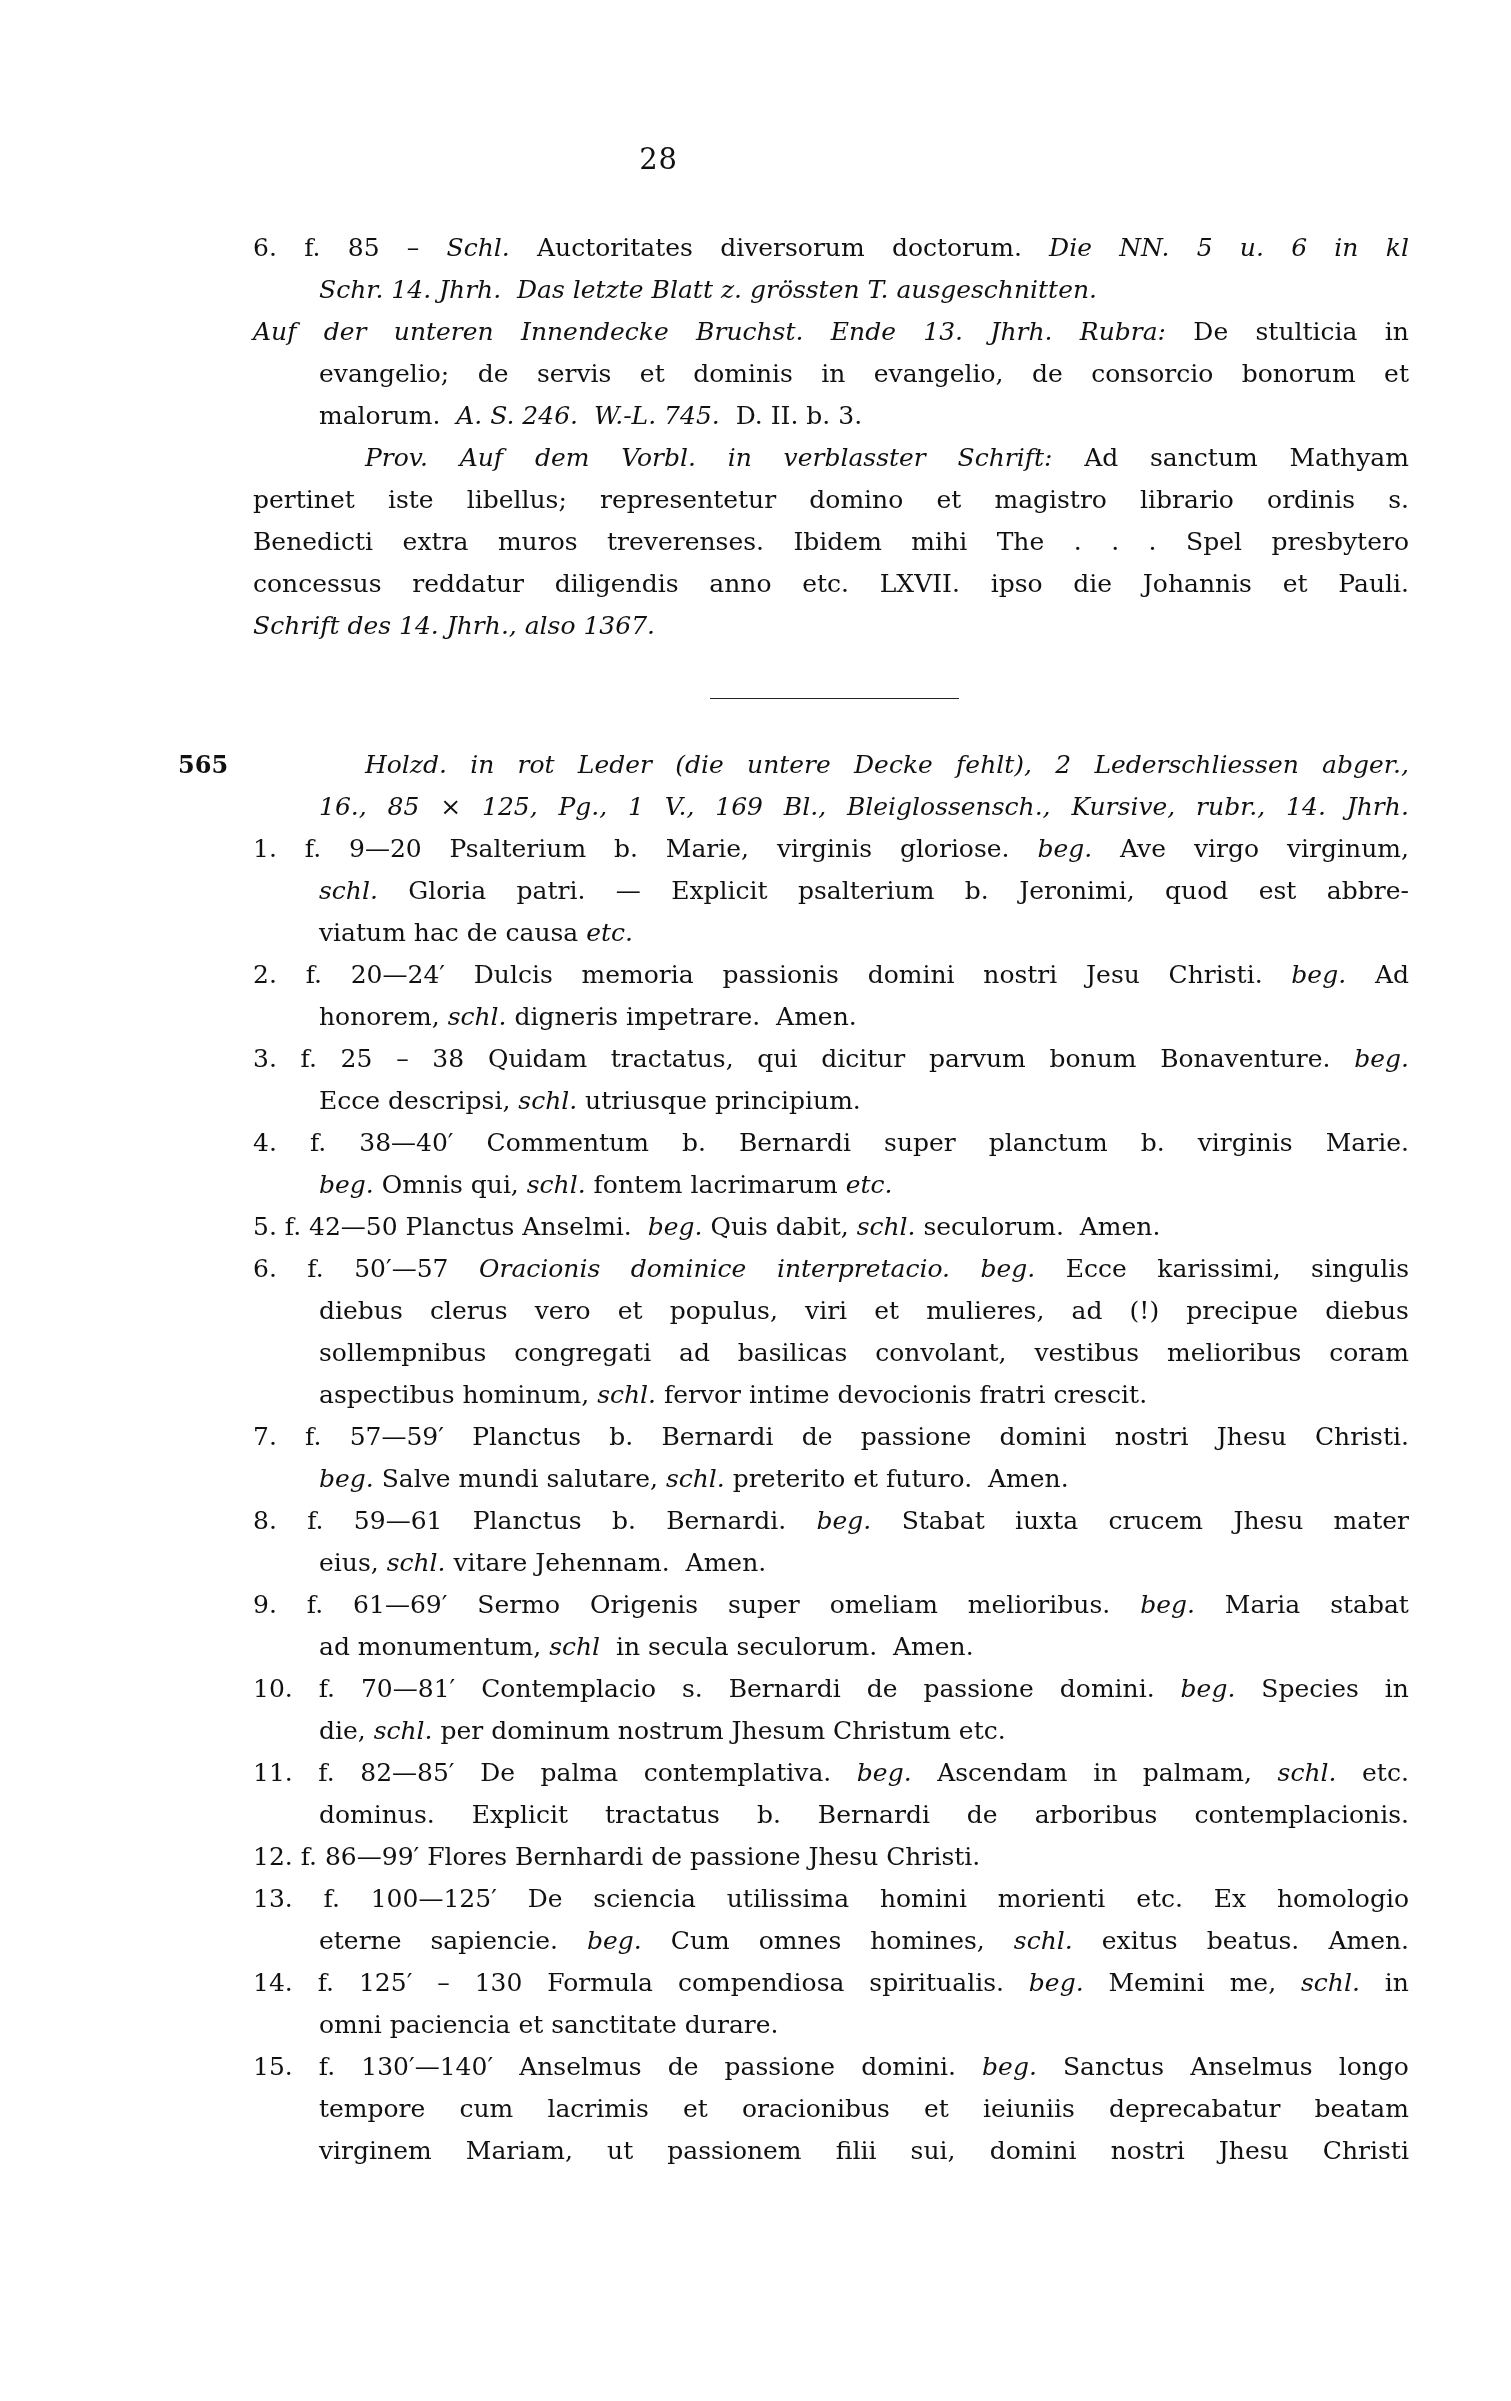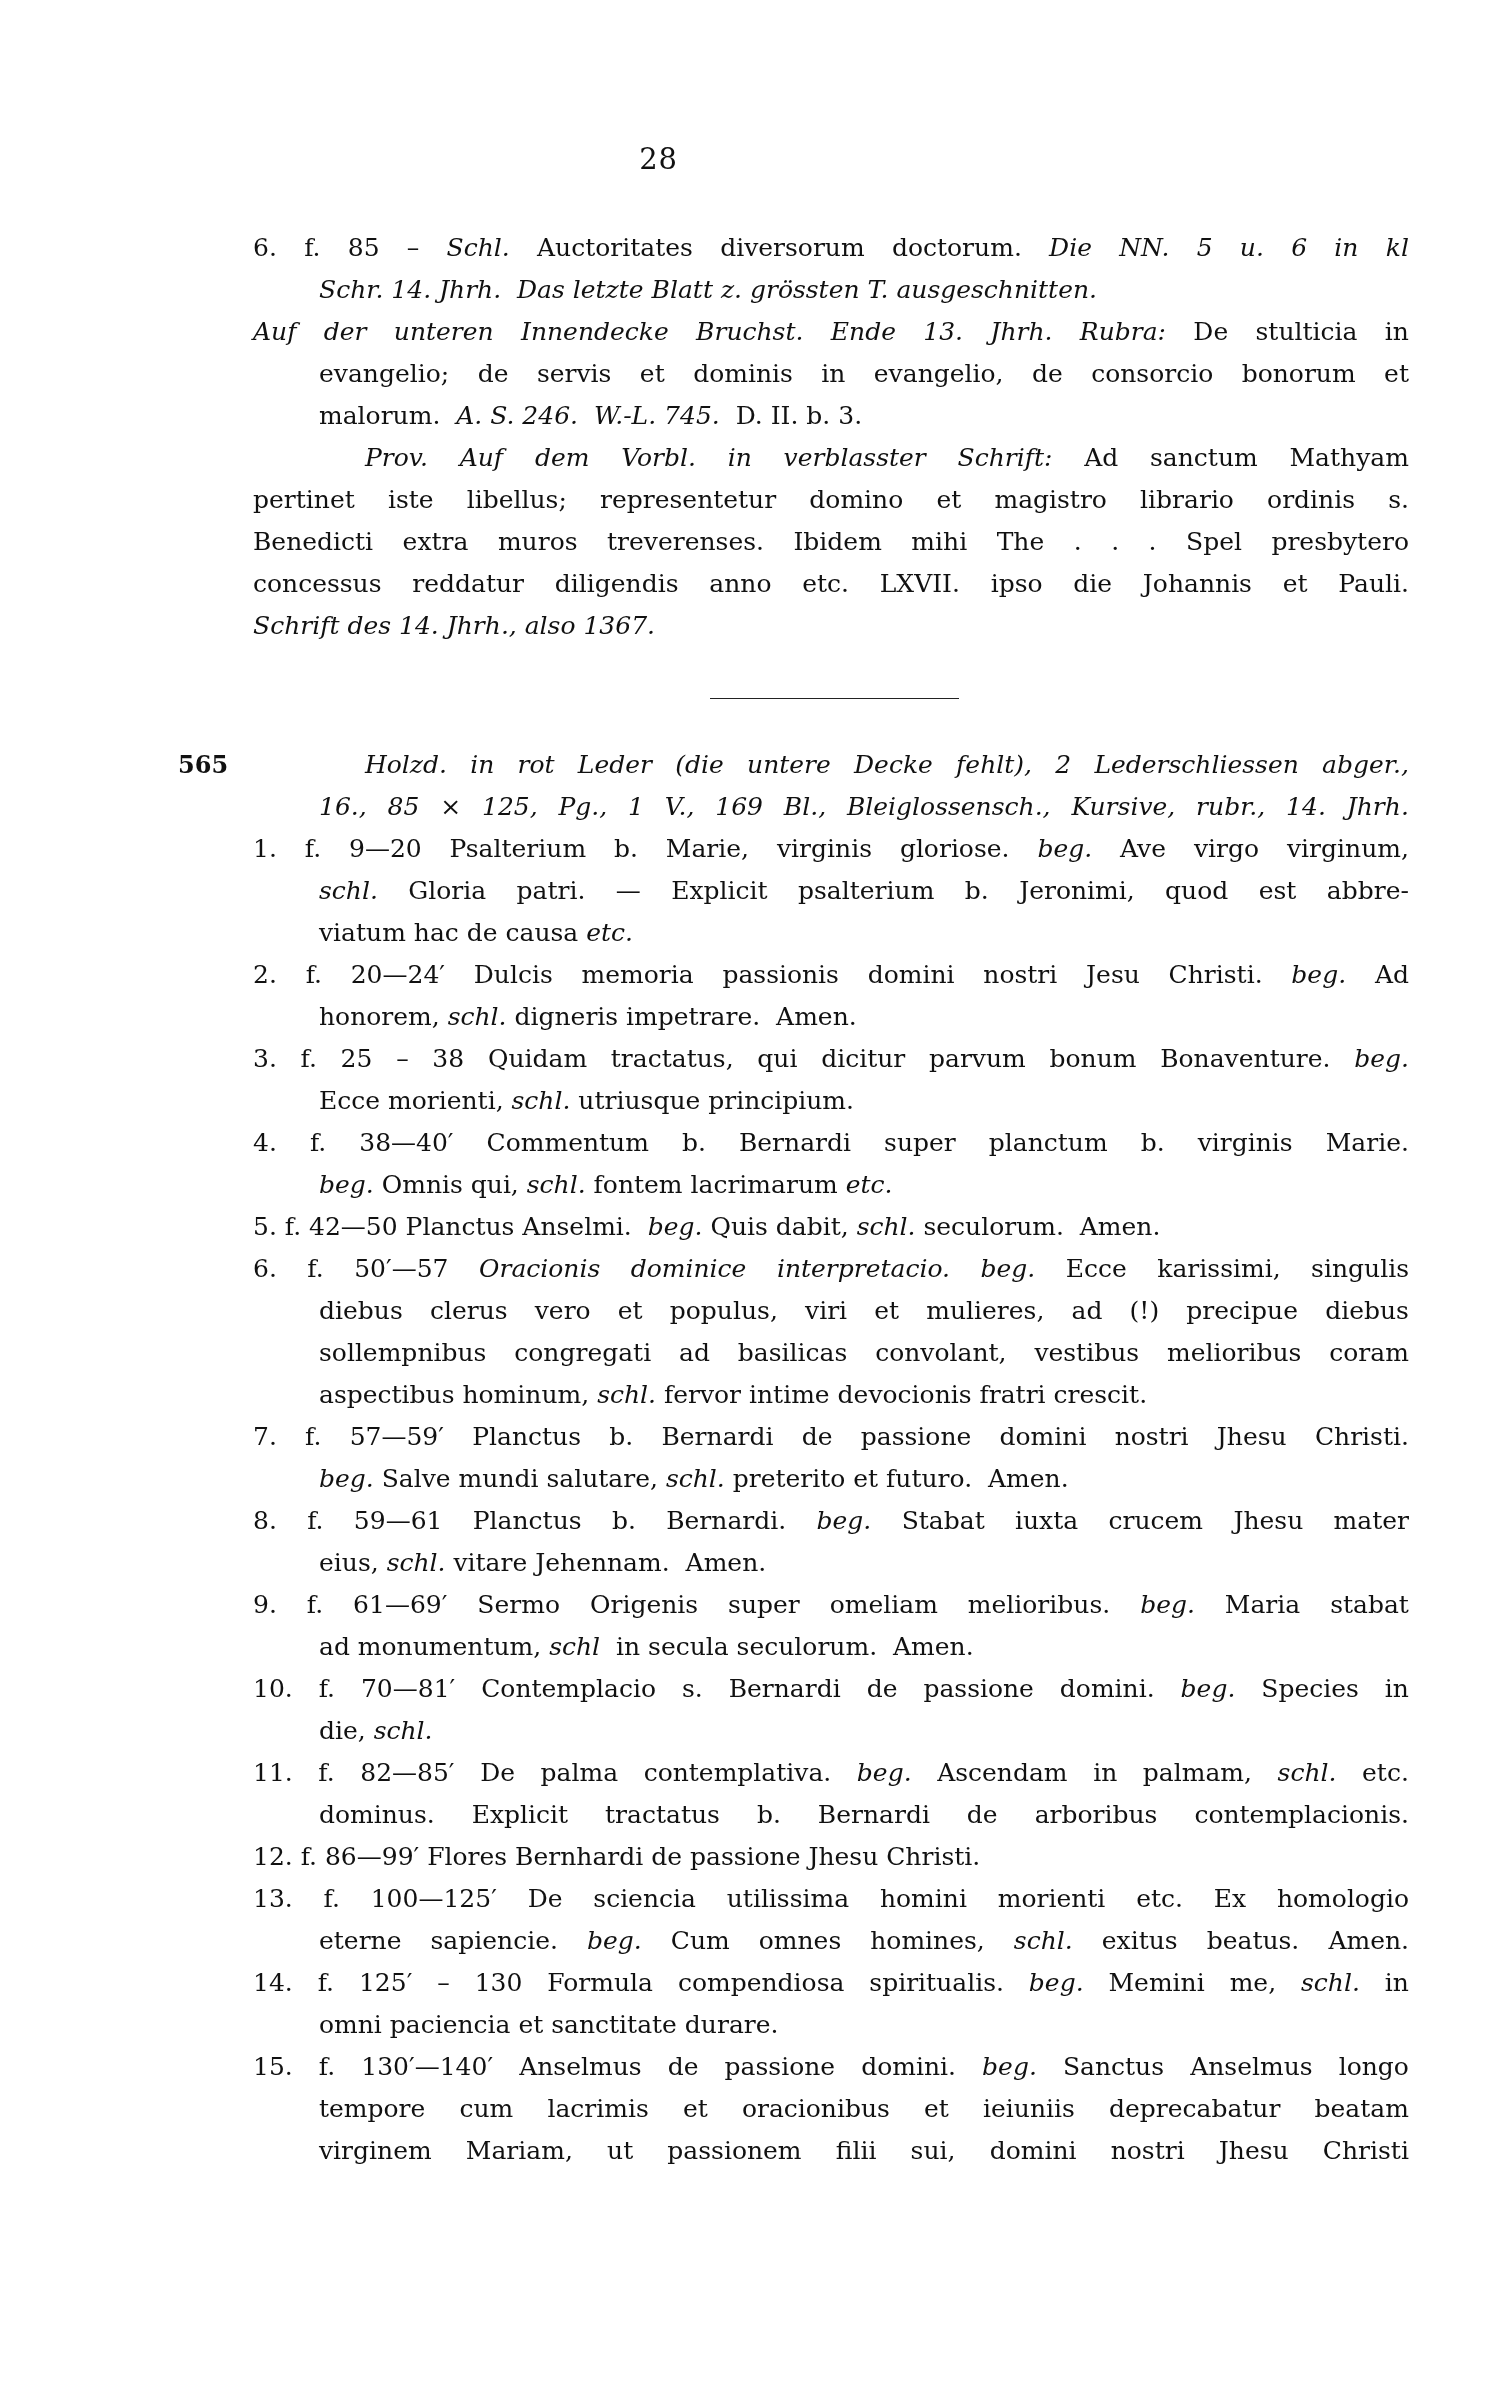--- a/index.html
+++ b/index.html
@@ -242,21 +242,21 @@
       <span class="w ">Quidam</span>
       <span class="w ">tractatus,</span>
       <span class="w ">qui</span>
       <span class="w ">dicitur</span>
       <span class="w ">parvum</span>
       <span class="w ">bonum</span>
       <span class="w ">Bonaventure.</span>
       <span class="w it">beg.</span>
     </div>
     <div class="line indent left">
-      <span class="" style="margin-right: 0px; white-space: pre;">Ecce morienti, </span>
+      <span class="" style="margin-right: 0px; white-space: pre;">Ecce descripsi, </span>
       <span class="it" style="margin-right: 0px; white-space: pre;">schl.</span>
       <span class="" style="margin-right: 0px; white-space: pre;"> utriusque principium.</span>
     </div>
     <div class="line ">
       <span class="w ">4.</span>
       <span class="w ">f.</span>
       <span class="w ">38—40′</span>
       <span class="w ">Commentum</span>
       <span class="w ">b.</span>
       <span class="w ">Bernardi</span>
@@ -388,20 +388,21 @@
       <span class="w ">de</span>
       <span class="w ">passione</span>
       <span class="w ">domini.</span>
       <span class="w it">beg.</span>
       <span class="w ">Species</span>
       <span class="w ">in</span>
     </div>
     <div class="line indent left">
       <span class="" style="margin-right: 0px; white-space: pre;">die, </span>
       <span class="it" style="margin-right: 0px; white-space: pre;">schl.</span>
+      <span class="" style="margin-right: 0px; white-space: pre;"> per dominum nostrum Jhesum Christum etc.</span>
     </div>
     <div class="line ">
       <span class="w ">11.</span>
       <span class="w ">f.</span>
       <span class="w ">82—85′</span>
       <span class="w ">De</span>
       <span class="w ">palma</span>
       <span class="w ">contemplativa.</span>
       <span class="w it">beg.</span>
       <span class="w ">Ascendam</span>

